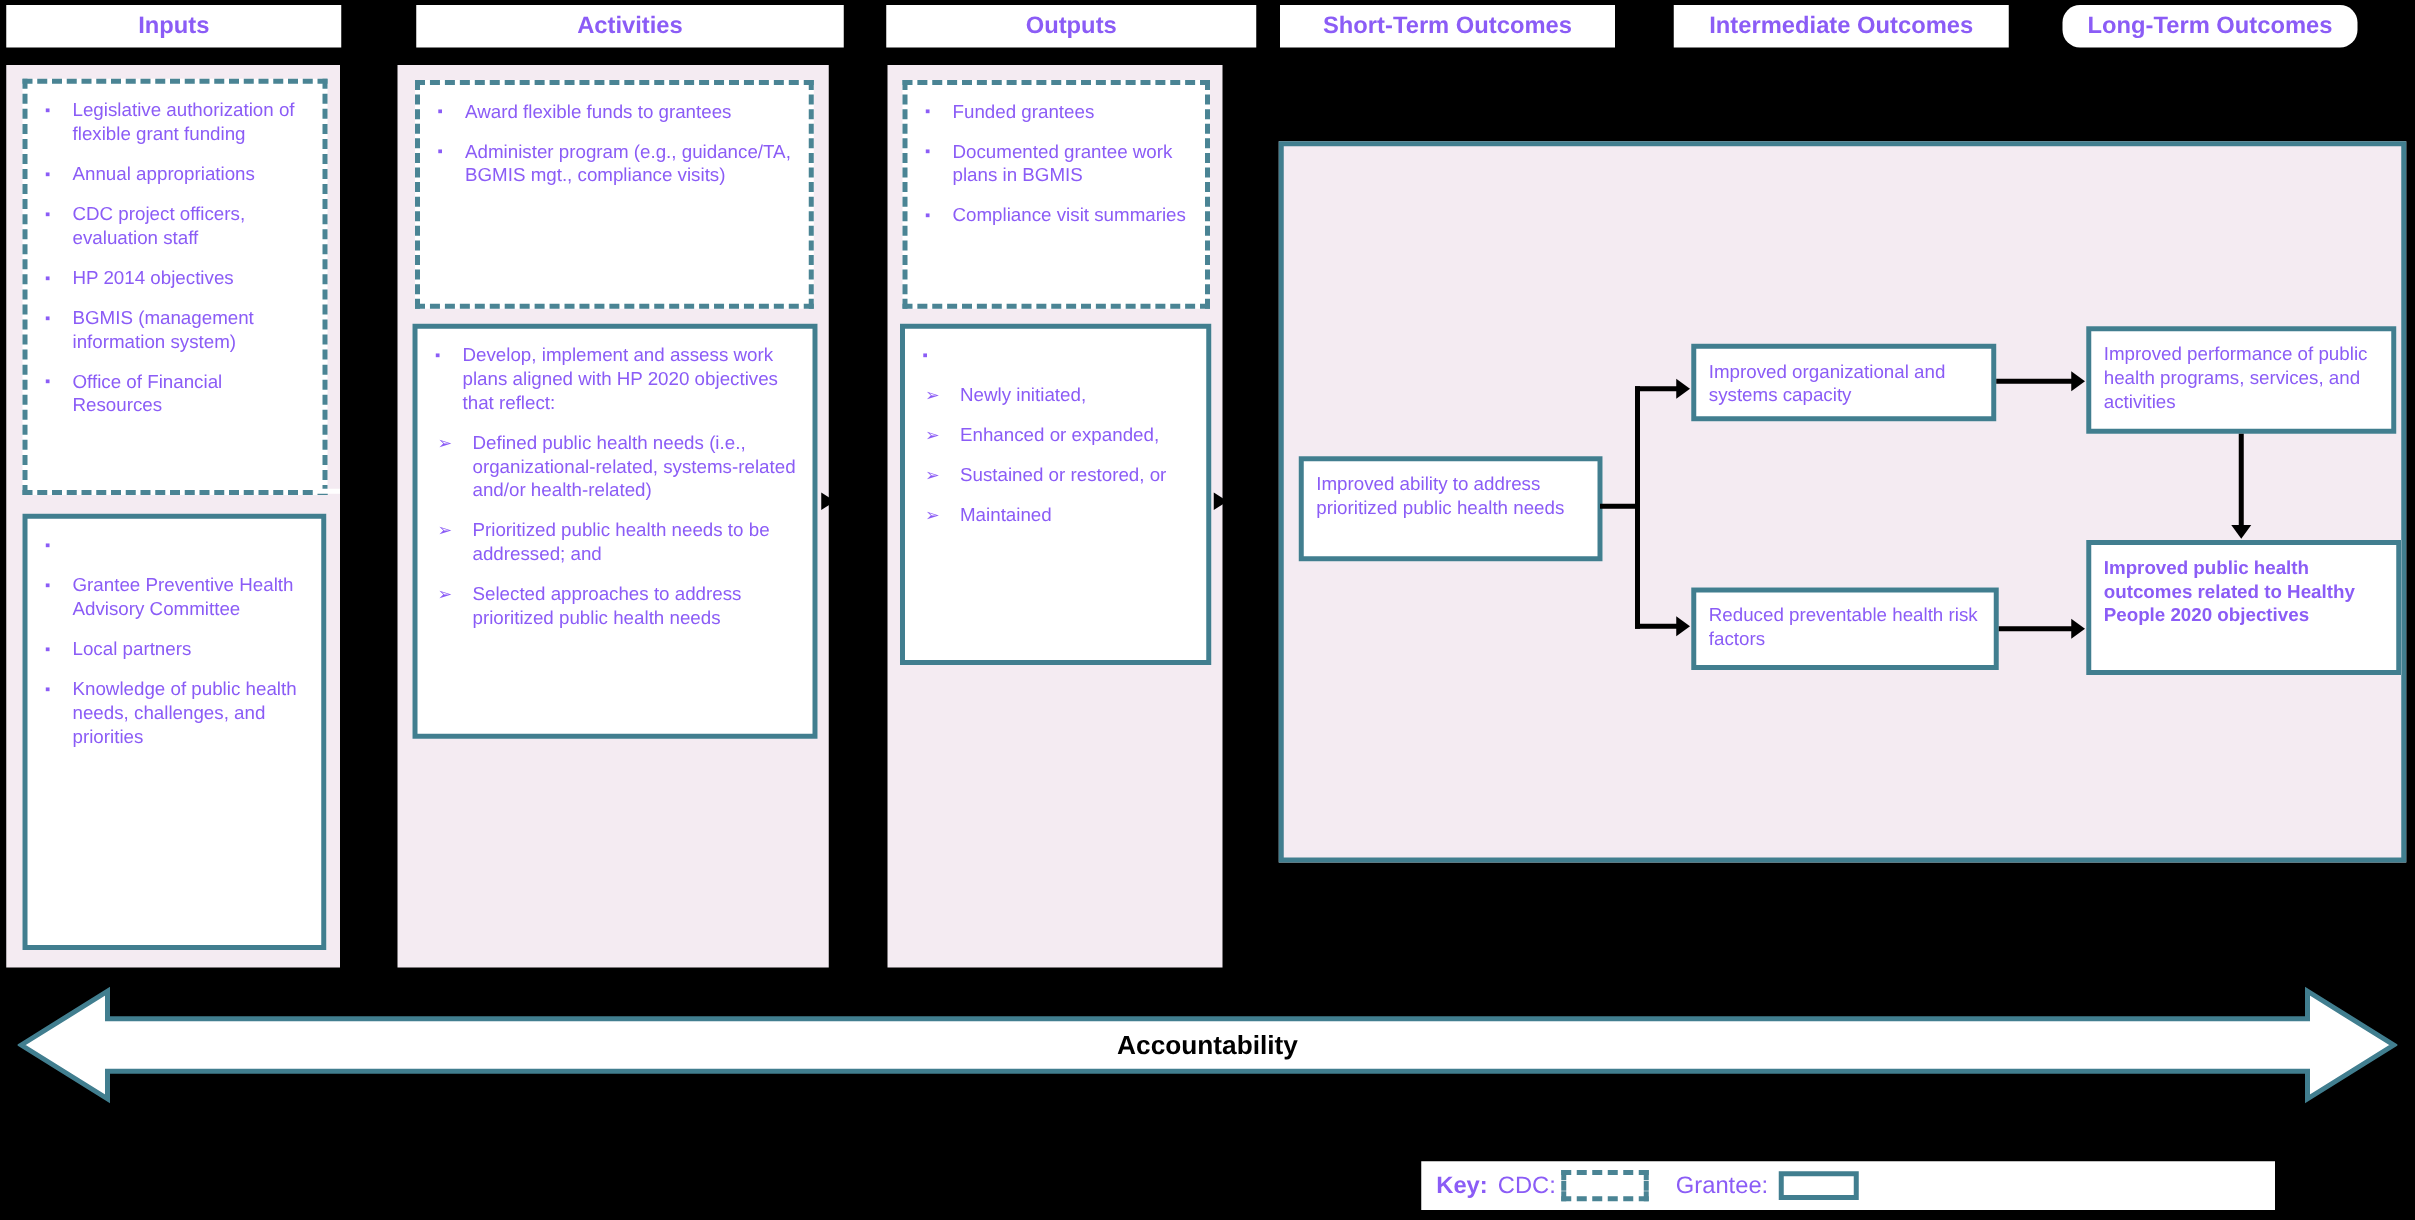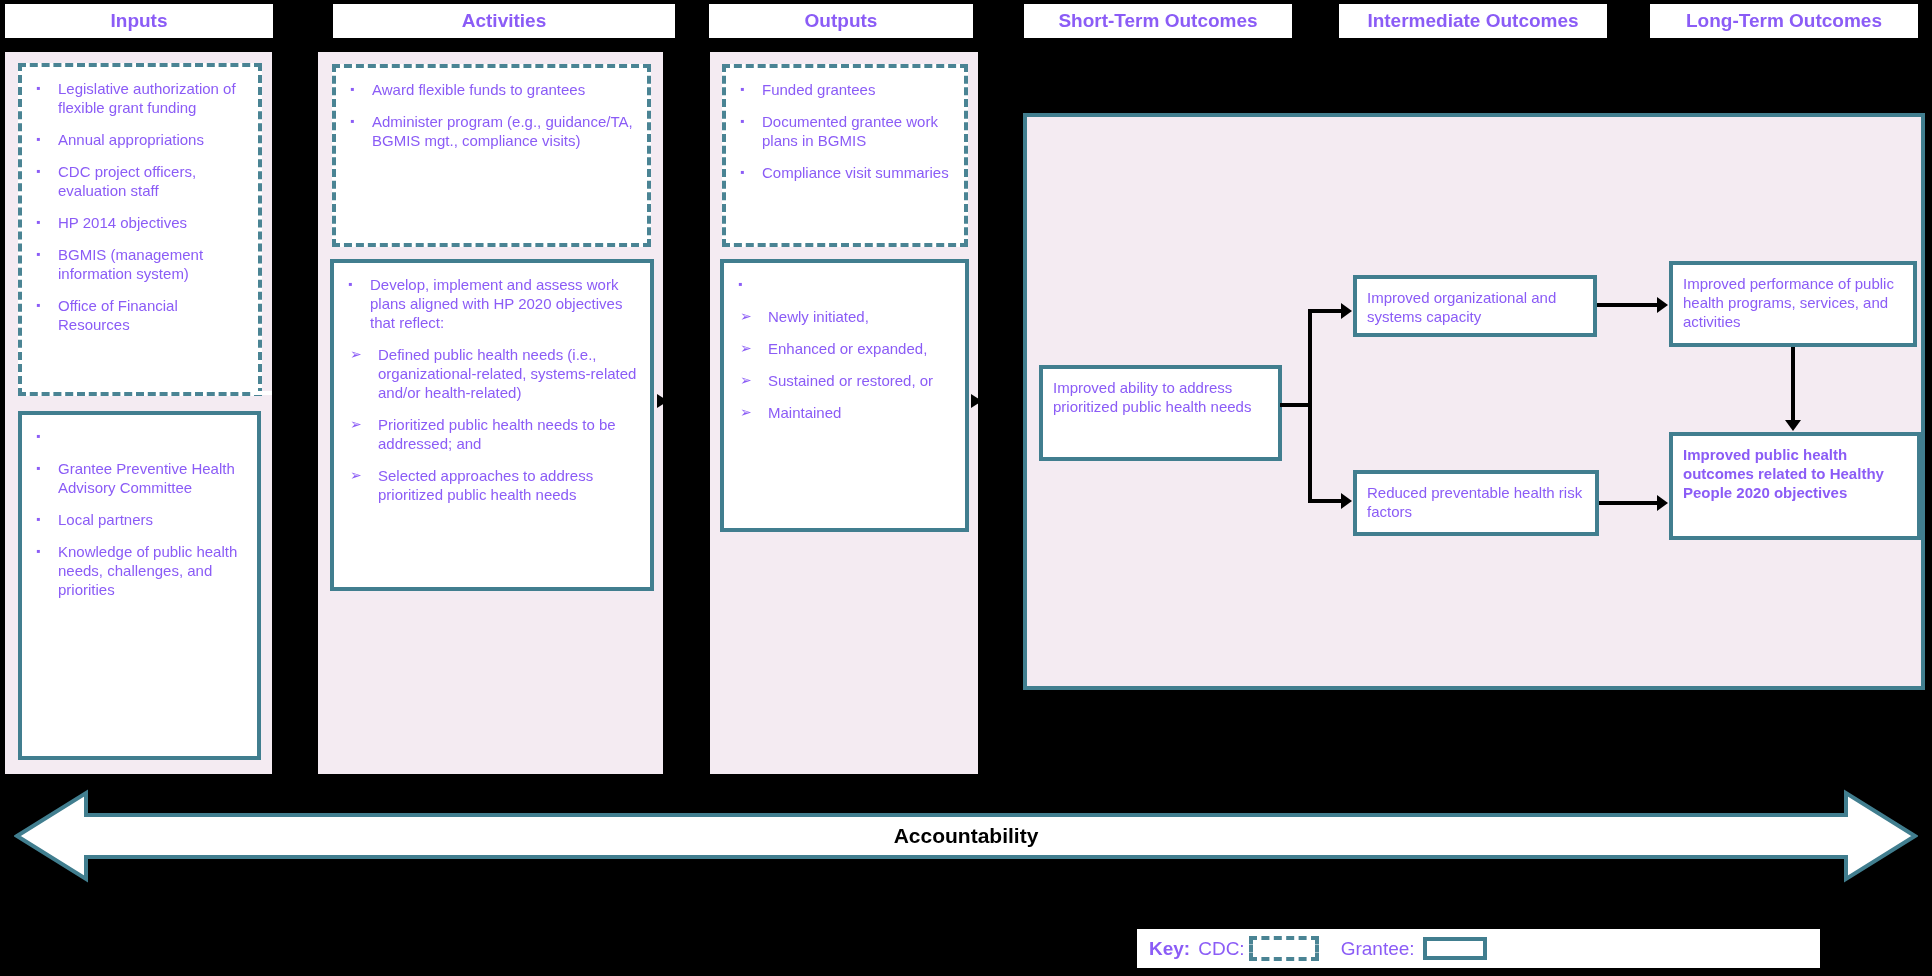--- a/index.html
+++ b/index.html
@@ -32,24 +32,24 @@
   .keybar .gl{margin-left:22px;}
   .mark-dash{position:absolute;background:#fff;}
 </style>
 </head>
 <body>
 
 <div class="stage">
 
   <div class="hdr" style="left:5px;width:268px;">Inputs</div>
   <div class="hdr" style="left:333px;width:342px;">Activities</div>
-  <div class="hdr" style="left:709px;width:264px;">Outputs</div>
+  <div class="hdr" style="left:709px;width:296px;">Outputs</div>
   <div class="hdr" style="left:1024px;width:268px;">Short-Term Outcomes</div>
   <div class="hdr" style="left:1339px;width:268px;">Intermediate Outcomes</div>
-  <div class="hdr" style="left:1650px;width:268px;">Long-Term Outcomes</div>
+  <div class="hdr" style="left:1650px;width:236px;border-radius:14px;">Long-Term Outcomes</div>
 
   <div class="panel" style="left:5px;top:52px;width:267px;height:722px;"></div>
   <div class="panel" style="left:318px;top:52px;width:345px;height:722px;"></div>
   <div class="panel" style="left:710px;top:52px;width:268px;height:722px;"></div>
   <div class="outpanel" style="left:1023px;top:113px;width:894px;height:569px;"></div>
 
   <div class="boxd" style="left:18px;top:63px;width:244px;height:333px;">
     <div class="item">
         <span class="blt">▪</span>
         <span class="txt">Legislative authorization of flexible grant funding</span>
@@ -154,21 +154,21 @@
     <div class="item sub">
         <span class="blt arrow">➢</span>
         <span class="txt">Sustained or restored, or</span>
       </div>
     <div class="item sub">
         <span class="blt arrow">➢</span>
         <span class="txt">Maintained</span>
       </div>
   </div>
 
-  <div class="obox" style="left:1039px;top:365px;width:243px;height:96px;">Improved ability to address prioritized public health needs</div>
+  <div class="obox" style="left:1039px;top:365px;width:243px;height:84px;">Improved ability to address prioritized public health needs</div>
   <div class="obox" style="left:1353px;top:275px;width:244px;height:62px;">Improved organizational and systems capacity</div>
   <div class="obox" style="left:1353px;top:470px;width:246px;height:66px;">Reduced preventable health risk factors</div>
   <div class="obox" style="left:1669px;top:261px;width:248px;height:86px;">Improved performance of public health programs, services, and activities</div>
   <div class="obox" style="left:1669px;top:432px;width:252px;height:108px;font-weight:bold;">Improved public health outcomes related to Healthy People 2020 objectives</div>
 
   <div class="conn" style="left:1280px;top:403px;width:30px;height:4px;"></div>
   <div class="conn" style="left:1308px;top:309px;width:4px;height:194px;"></div>
   <div class="conn" style="left:1308px;top:309px;width:34px;height:4px;"></div>
   <div class="ah-right" style="left:1341px;top:303px;"></div>
   <div class="conn" style="left:1308px;top:499px;width:34px;height:4px;"></div>

